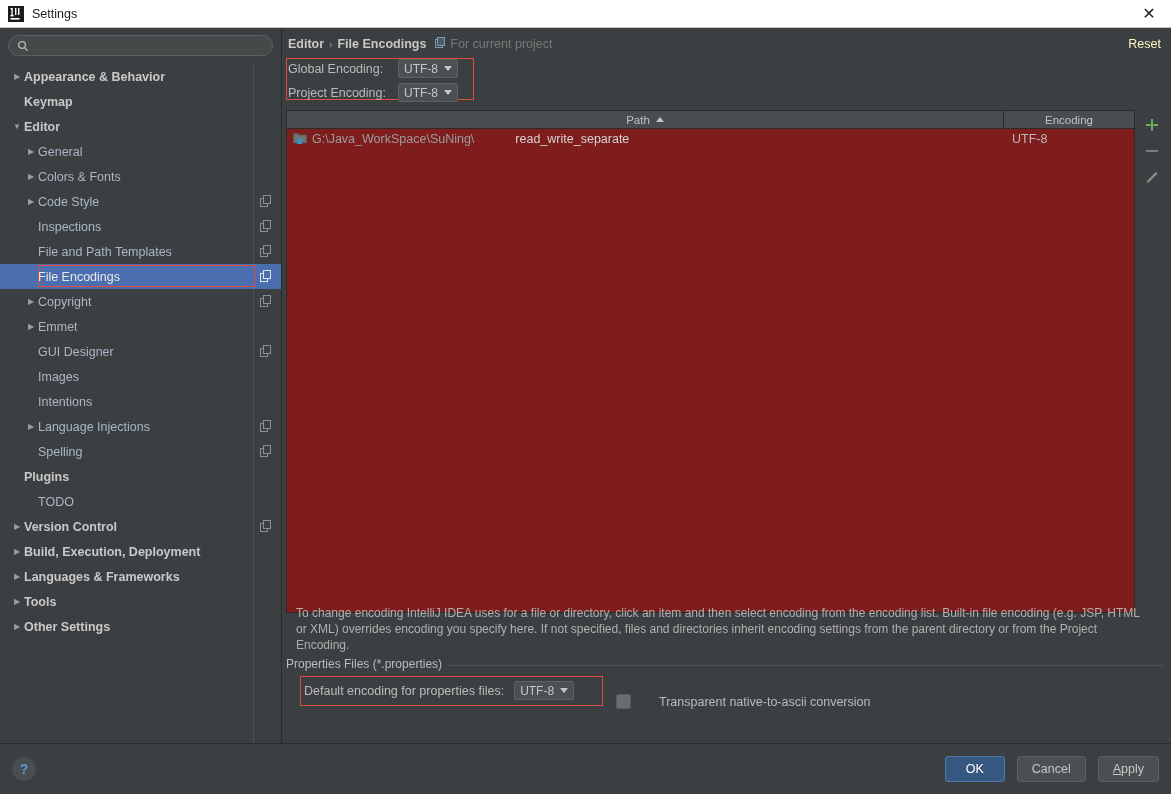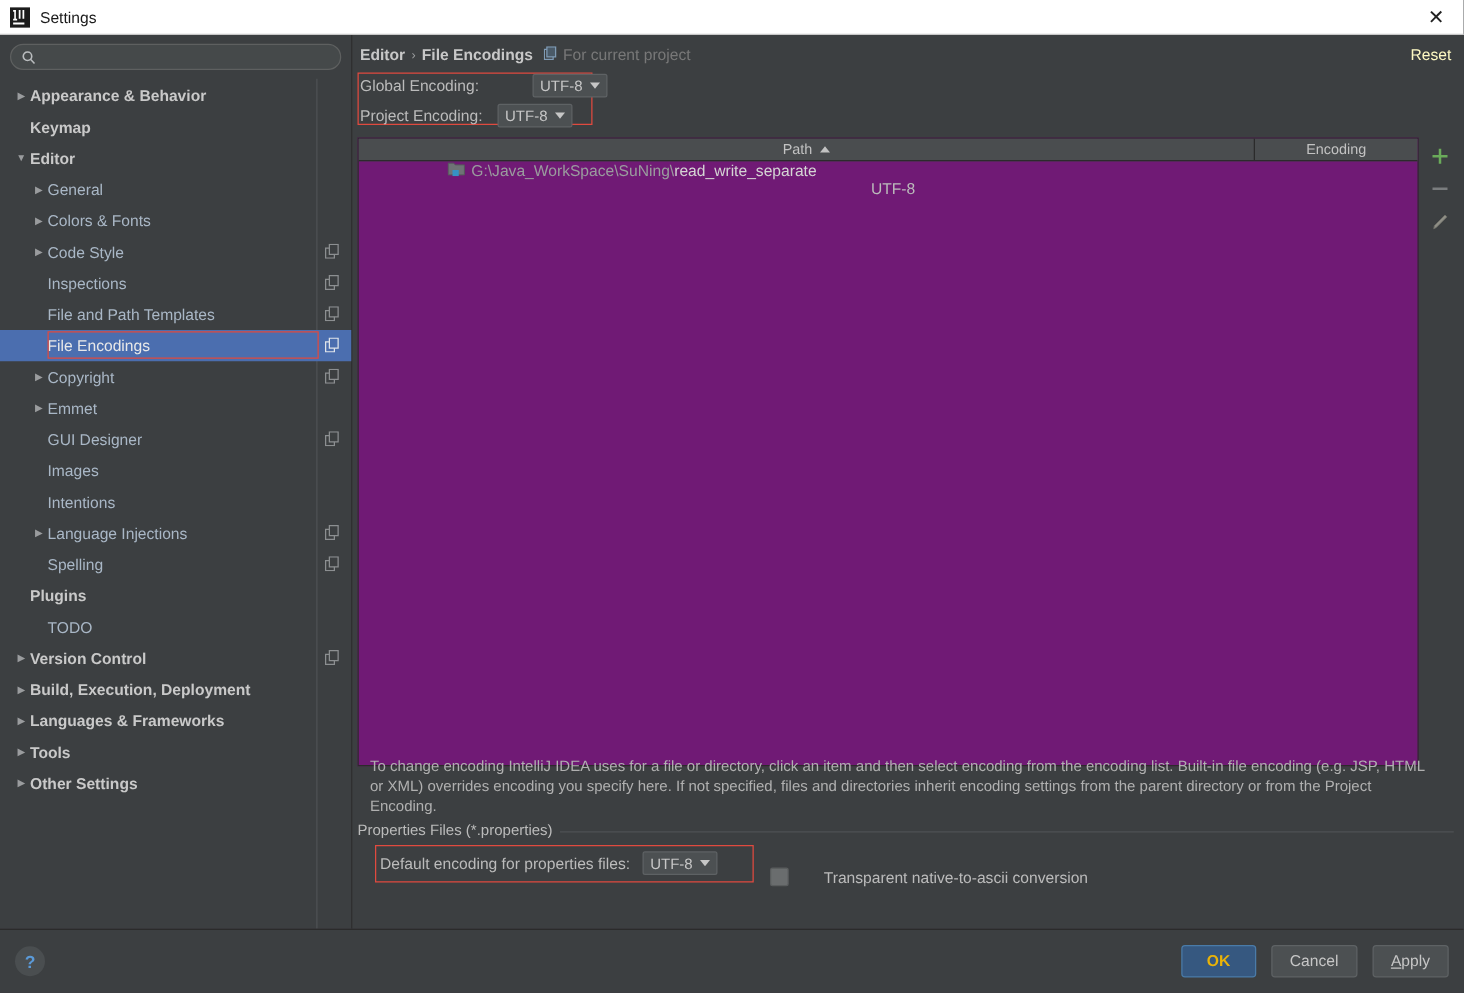--- a/index.html
+++ b/index.html
@@ -188,21 +188,21 @@
     height: 42px;
     border: 1px solid #e04a3f;
     box-sizing: border-box;
   }
   .enc-row {
     display: flex;
     align-items: center;
     position: absolute;
     left: 6px;
   }
-  .enc-row.r1 { top: 31px; gap: 28px; }
+  .enc-row.r1 { top: 31px; }
   .enc-row.r2 { top: 55px; }
   .enc-label { color: #bbbbbb; font-size: 12.5px; width: 110px; }
   .combo {
     height: 19px;
     min-width: 58px;
     background: #4c5052;
     border: 1px solid #5e6264;
     border-radius: 2px;
     display: flex;
     align-items: center;
@@ -220,21 +220,21 @@
   }
 
   
   .table-area {
     position: absolute;
     left: 4px;
     top: 82px;
     right: 36px;
     bottom: 130px;
     border: 1px solid #2b2b2b;
-    background: #701a75;
+    background: #7f1d1d;
     box-sizing: border-box;
   }
   .thead {
     display: flex;
     height: 18px;
     background: #4a4d4f;
     border-bottom: 1px solid #2b2b2b;
     box-sizing: border-box;
   }
   .th {
@@ -252,34 +252,33 @@
     margin-left: 6px;
     width: 0; height: 0;
     border-left: 4px solid transparent;
     border-right: 4px solid transparent;
     border-bottom: 5px solid #c2c2c2;
   }
   .trow {
     display: flex;
     height: 20px;
     align-items: center;
-    flex-direction: column;
   }
   .td-path {
     width: 717px;
     flex: none;
     display: flex;
     align-items: center;
     padding-left: 6px;
     box-sizing: border-box;
     font-size: 12.5px;
     white-space: nowrap;
   }
   .td-path .ppre { color: #9a9c9e; }
-  .td-path .plast { color: #d4d4d4; }
+  .td-path .plast { color: #d4d4d4; margin-left: 41px; }
   .td-enc {
     flex: 1;
     padding-left: 8px;
     box-sizing: border-box;
     font-size: 12.5px;
     color: #bbbbbb;
   }
   .folder-icon { margin-right: 5px; flex: none; }
 
   
@@ -401,22 +400,22 @@
     font-size: 12.5px;
     display: flex;
     align-items: center;
     justify-content: center;
     box-sizing: border-box;
     padding: 0 14px;
   }
   .btn.primary {
     background: #365880;
     border-color: #4a7ba8;
-    color: #eab308;
-    font-weight: bold;
+    color: #ffffff;
+    font-weight: normal;
   }
   .btn u { text-decoration: underline; }
 </style>
 </head>
 <body>
 
 <div class="titlebar">
   <div class="logo">
     <svg width="16" height="16" viewBox="0 0 16 16">
       <rect x="0" y="0" width="16" height="16" fill="#1c1c1c"></rect>

